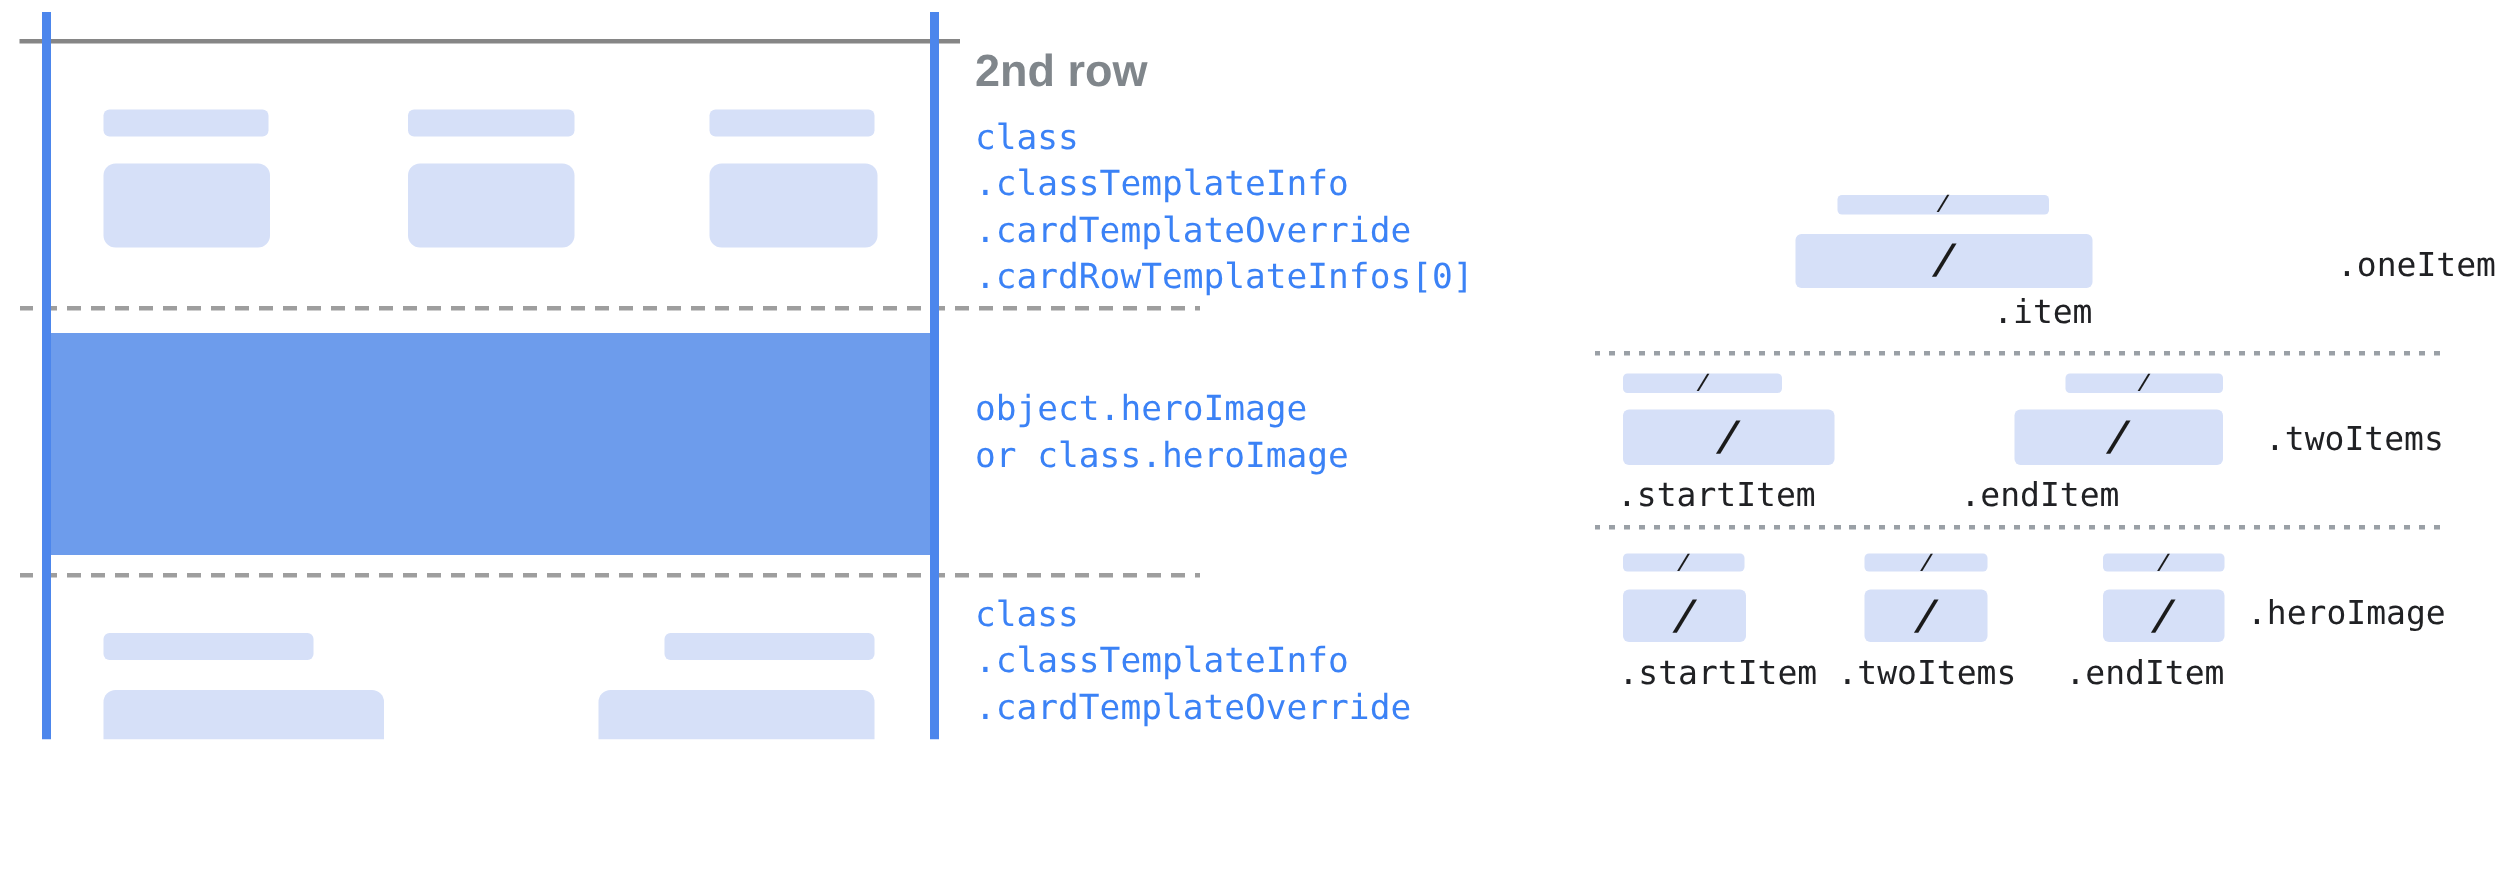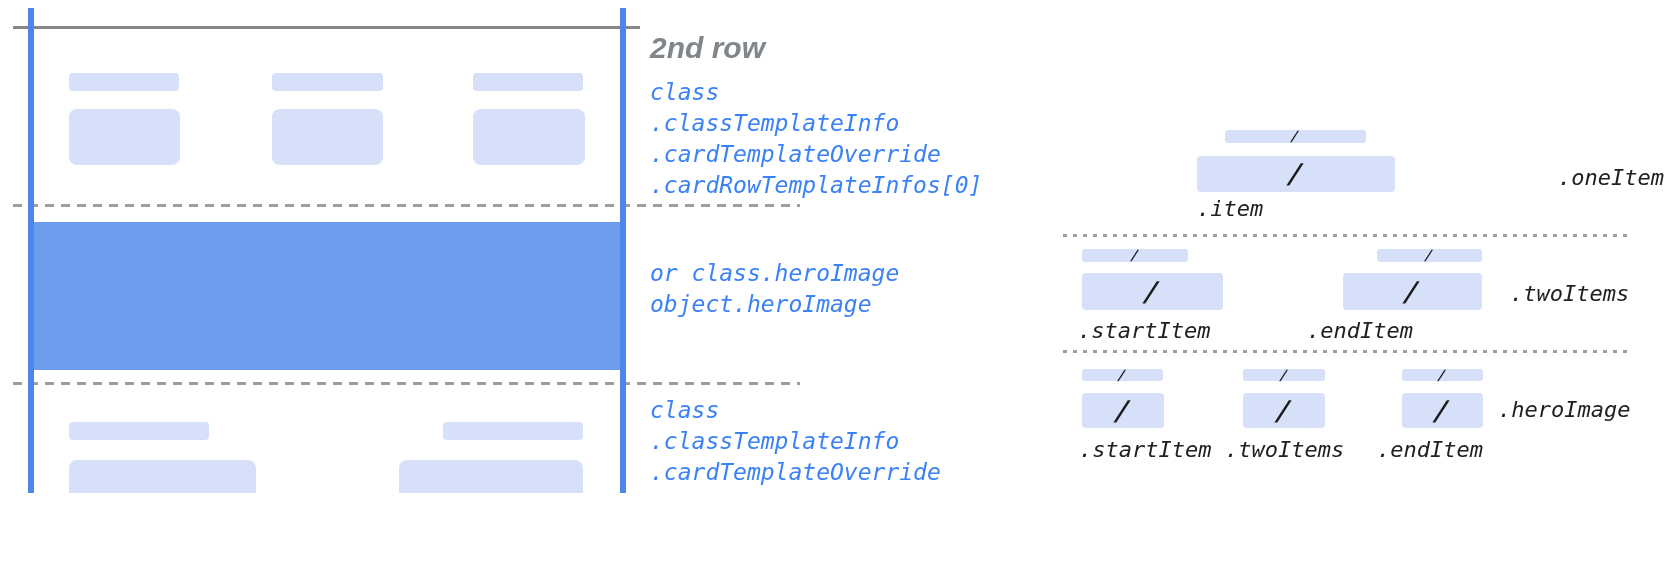--- a/index.html
+++ b/index.html
@@ -1,18 +1,18 @@
 <!DOCTYPE html>
 <html><head>
 <meta charset="utf-8">
 <style>
   html,body{margin:0;padding:0;background:#ffffff;}
   .stage{
     position:relative;width:1676px;height:493px;background:#ffffff;
-    overflow:hidden;font-family:"Liberation Sans",sans-serif;font-style:italic;
+    overflow:hidden;font-family:"Liberation Sans",sans-serif;
   }
   
   .vline{position:absolute;width:6px;background:#4c86ec;z-index:4;}
   .vline.left{left:28px;top:8px;height:572px;}
   .vline.right{left:620px;top:8px;height:576px;}
   .hline{position:absolute;height:3px;background:#868686;z-index:2;}
   .hline.top{left:13px;top:26px;width:627px;}
   .hline.bottom{left:13px;top:552px;width:635px;}
   .dashline{
     position:absolute;height:3px;z-index:3;
@@ -45,21 +45,21 @@
     font-weight:700;color:#1b1b1b;transform:skewX(-8deg);
   }
   .bar.tiny{height:13px;border-radius:3px;}
   .bar.tiny .slash{font-size:14px;line-height:13px;}
   .bar.big{height:36px;border-radius:4px;}
   .bar.big .slash{font-size:27px;line-height:36px;}
   .ilabel{
     position:absolute;font-family:"DejaVu Sans Mono","Liberation Mono",monospace;
     font-size:22px;line-height:24px;color:#202124;z-index:5;white-space:pre;
   }
-  .ilabel.center{text-align:left;}
+  .ilabel.center{text-align:right;}
   .dotline{
     position:absolute;height:3px;z-index:1;
     background-image:repeating-linear-gradient(90deg,#9aa0a6 0 4px,transparent 4px 10px);
   }
 </style>
 </head>
 <body>
 
 <div class="stage">
 
@@ -86,22 +86,22 @@
 
   <div class="ann" style="top:30px;">
     <h2>2nd row</h2>
     <div class="mono">class</div>
     <div class="mono">.classTemplateInfo</div>
     <div class="mono">.cardTemplateOverride</div>
     <div class="mono">.cardRowTemplateInfos[0]</div>
   </div>
 
   <div class="ann" style="top:258px;">
+    <div class="mono">object.heroImage</div>
     <div class="mono">or class.heroImage</div>
-    <div class="mono">object.heroImage</div>
   </div>
 
   <div class="ann" style="top:395px;">
     <div class="mono">class</div>
     <div class="mono">.classTemplateInfo</div>
     <div class="mono">.cardTemplateOverride</div>
   </div>
 
   <div class="bar tiny" style="left:1225px;top:130px;width:141px;">
     <span class="slash">/</span>

